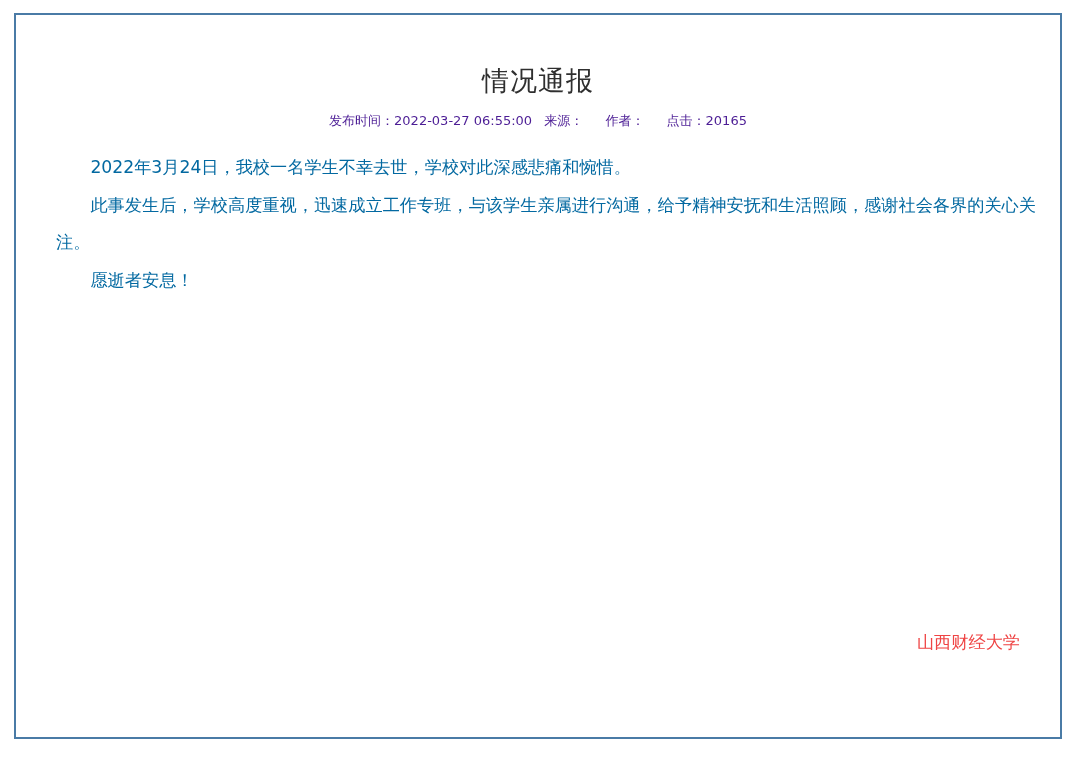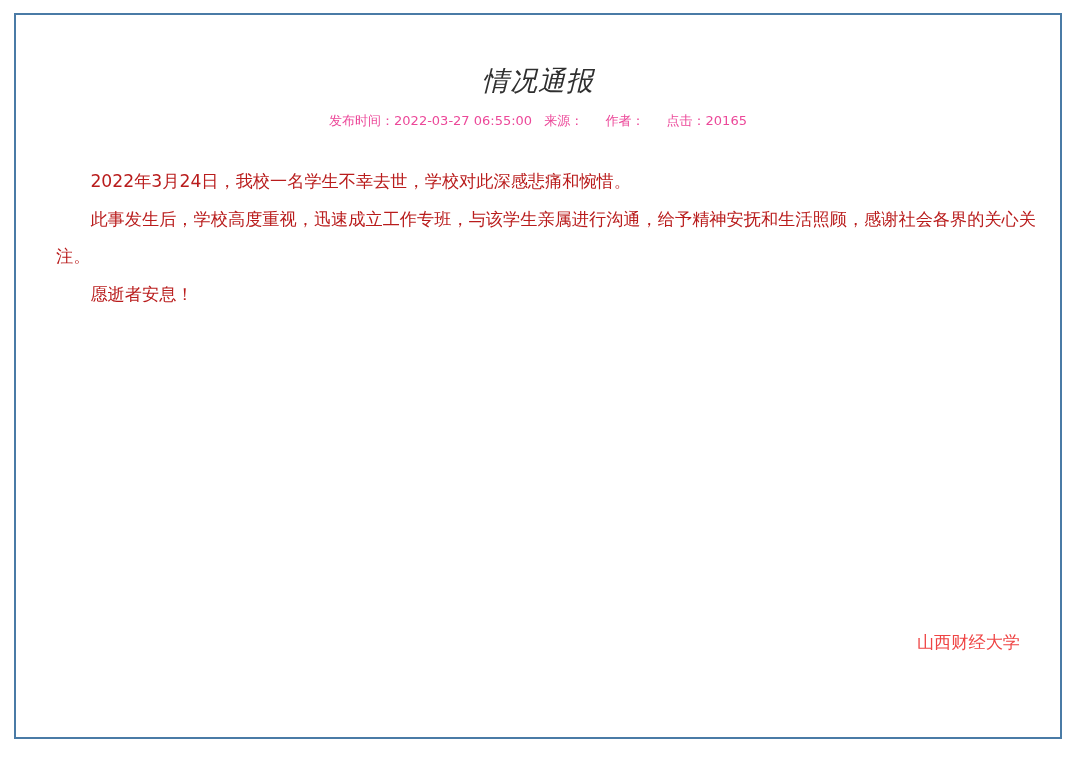--- a/index.html
+++ b/index.html
@@ -28,45 +28,43 @@
     .title {
       position: absolute;
       left: 0;
       right: 0;
       top: 48px;
       text-align: center;
       font-size: 27px;
       line-height: 36px;
       color: #2f2f2f;
       letter-spacing: 1px;
-      font-style: italic;
     }
     .meta {
       position: absolute;
       left: 0;
       right: 0;
       top: 96px;
       text-align: center;
       font-size: 13px;
       line-height: 20px;
-      color: #ec4899;
+      color: #4c1d95;
       white-space: nowrap;
     }
     .meta span { display: inline-block; }
     .meta .gap { margin-left: 8px; }
     .meta .gap2 { margin-left: 18px; }
     .body {
       position: absolute;
       left: 40px;
       top: 134px;
       width: 980px;
       font-size: 17.2px;
       line-height: 37.5px;
-      color: #b91c1c;
-      margin-top: 14px;
+      color: #0369a1;
     }
     .body p {
       margin: 0;
       text-indent: 2em;
       text-align: justify;
       text-justify: inter-character;
     }
     .sign {
       position: absolute;
       right: 40px;

